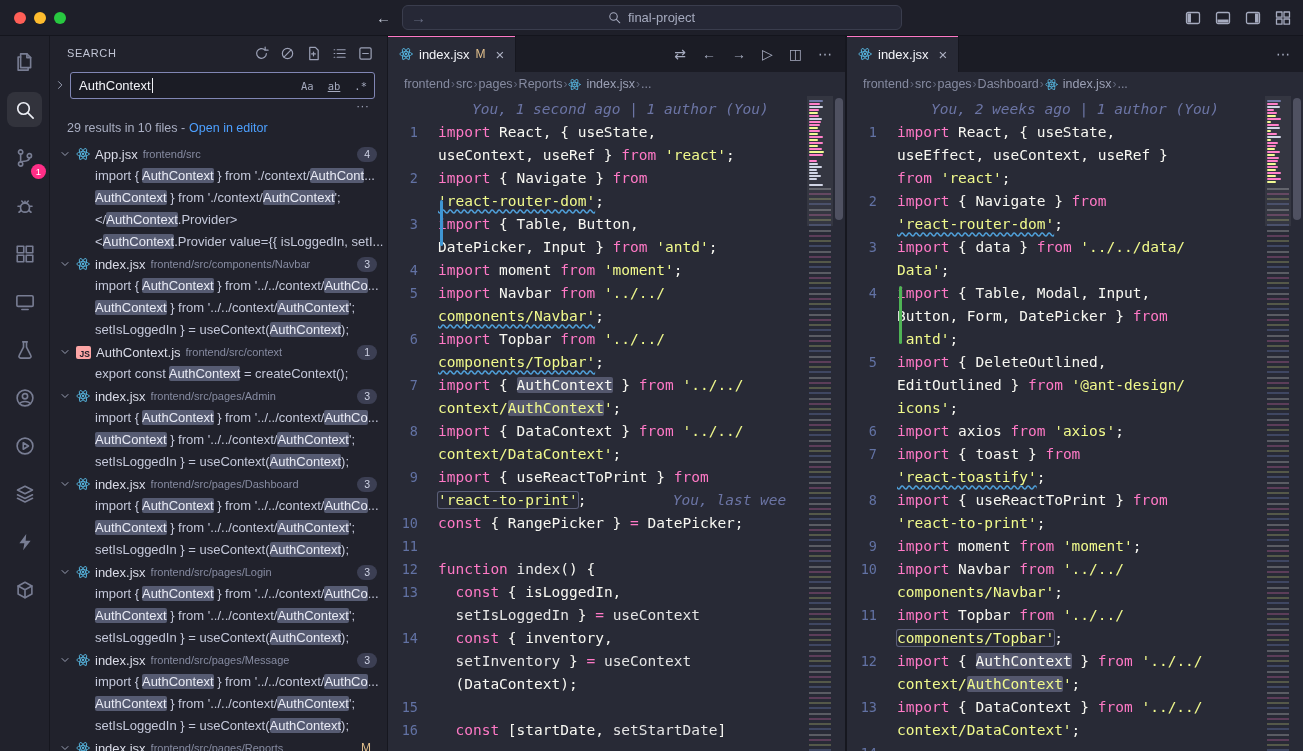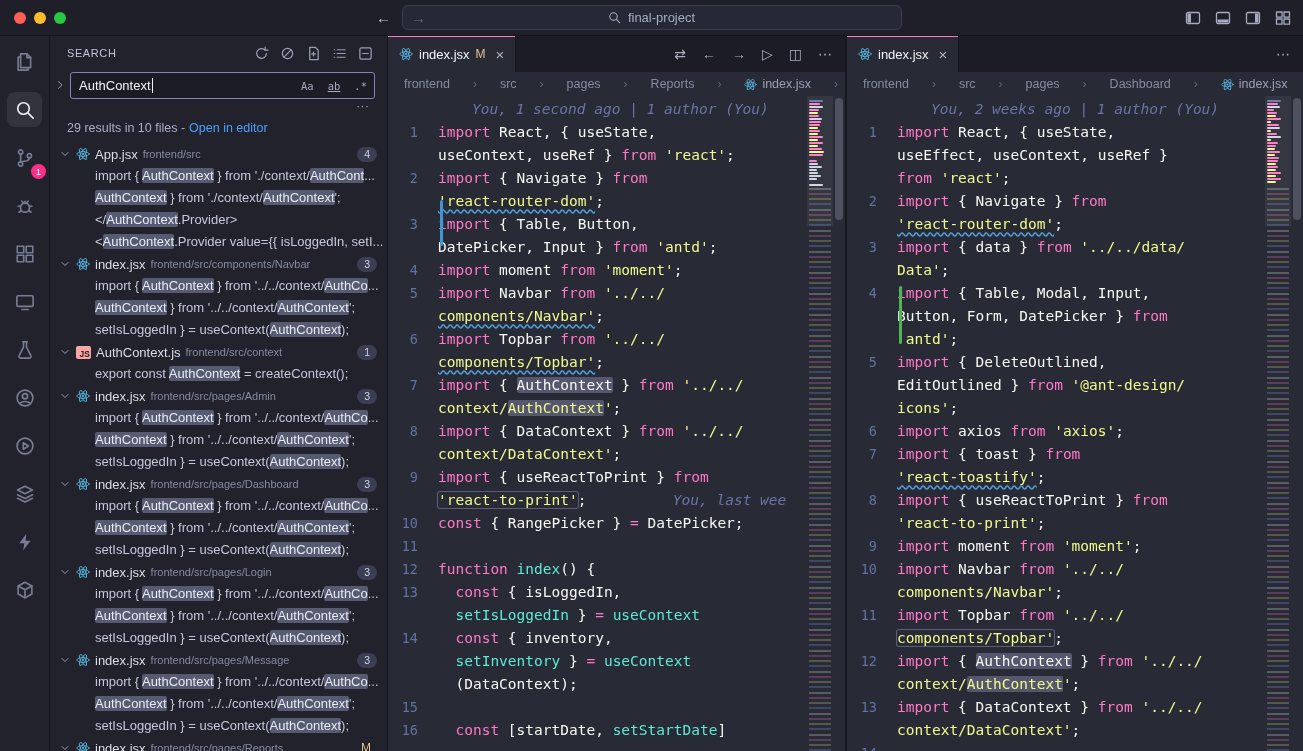--- a/index.html
+++ b/index.html
@@ -72,35 +72,35 @@
   .eg1{width:457px;flex:none;}
   .eg2{flex:1;border-left:2px solid #16171f;}
   .tabbar{height:36px;flex:none;background:#1b1c25;display:flex;align-items:stretch;}
   .tab{display:flex;align-items:center;gap:6px;padding:0 11px;background:#282a36;border-right:1px solid #16171f;position:relative;
     color:#f2f3f8;font-size:13px;}
   .tab::before{content:'';position:absolute;top:0;left:0;right:0;height:1px;background:#ff79c6;}
   .tab .ic{width:14px;height:14px;color:#56b6e0;}
   .tab-git{color:#e2c08d;font-size:12px;}
   .tab-close{color:#aeb2c4;font-size:15px;margin-left:4px;}
   .tab-tools{margin-left:auto;display:flex;align-items:center;gap:16px;color:#a6abbf;font-size:14px;padding-right:13px;}
-  .breadcrumb{height:24px;flex:none;display:flex;align-items:center;padding:0 16px;gap:23px;color:#868ba1;font-size:12.5px;
+  .breadcrumb{height:24px;flex:none;display:flex;align-items:center;padding:0 16px;gap:1px;color:#868ba1;font-size:12.5px;
     white-space:nowrap;overflow:hidden;}
   .bc-sep{color:#5f6478;font-size:12px;}
   .bc-file{display:flex;align-items:center;gap:5px;color:#9ba0b5;}
   .bc-file .ic{width:13px;height:13px;color:#56b6e0;}
 
   .code-wrap{flex:1;display:flex;min-height:0;position:relative;}
   .code-scroll{flex:1;min-width:0;position:relative;padding-top:1px;}
   .crow{display:flex;height:23px;align-items:center;font-family:"DejaVu Sans Mono",monospace;font-size:14.5px;}
   .ln{width:50px;flex:none;text-align:right;padding-right:20px;color:#6272a4;font-size:13.5px;}
   .ct{white-space:pre;color:#f8f8f2;}
   .tk-k{color:#ff79c6;}
   .tk-w{color:#f8f8f2;}
   .tk-s{color:#f1fa8c;}
-  .tk-g{color:#5eead4;}
+  .tk-g{color:#e5e5e5;}
   .tk-c{color:#6b74a4;font-style:italic;margin-left:34px;}
   .tk-hl{background:#54576d;border-radius:2px;}
   .tk-sq{text-decoration-line:underline;text-decoration-style:wavy;text-decoration-color:#4f9fd8;text-underline-offset:3px;}
   .tk-u{box-shadow:0 0 0 1px #5a5e78;border-radius:2px;}
   .gbar{position:absolute;width:3px;left:52px;border-radius:2px;}
   .gbar-blue{top:104px;height:46px;background:#3f96d4;}
   .gbar-green{top:190px;height:58px;background:#4fb455;}
 
   .minimap{width:26px;flex:none;position:relative;display:flex;flex-direction:column;padding:4px 2px 0 2px;}
   .mm-rows{display:flex;flex-direction:column;gap:1px;}

